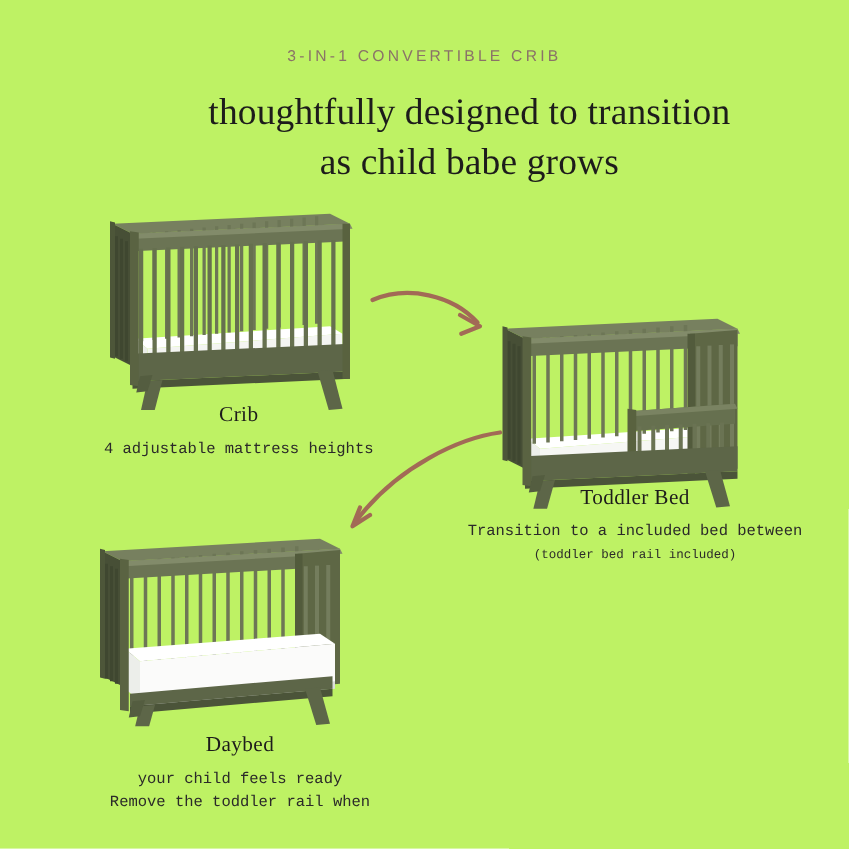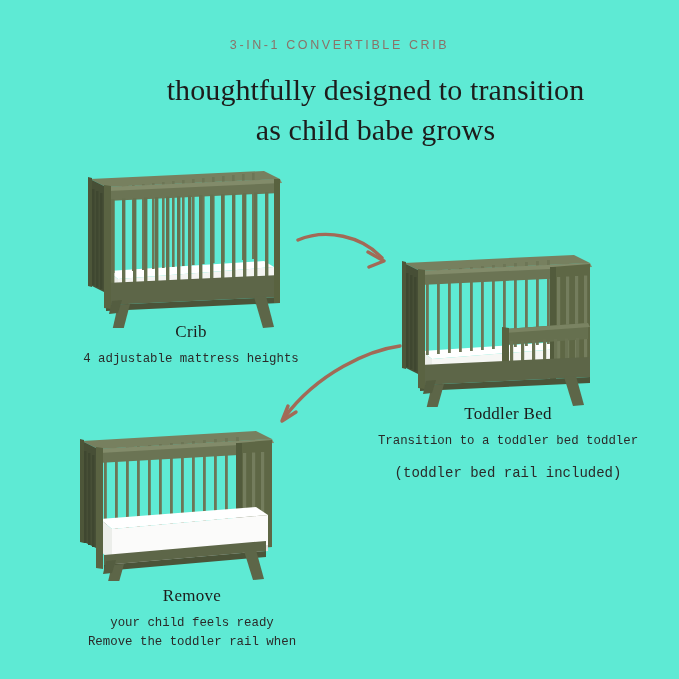--- a/index.html
+++ b/index.html
@@ -4,21 +4,21 @@
 <style>
   html, body {
     margin: 0;
     padding: 0;
     background: #ffffff;
   }
   #page {
     position: relative;
     width: 679px;
     height: 679px;
-    background: #5eead4;
+    background: #bef264;
     overflow: hidden;
     font-family: "Liberation Sans", sans-serif;
   }
 
   
   .eyebrow {
     position: absolute;
     top: 38px;
     left: 0;
     width: 679px;
@@ -59,30 +59,30 @@
     font-weight: 400;
   }
   .product-desc {
     font-family: Liberation Mono, monospace;
     font-size: 12.4px;
     line-height: 1.5;
     color: #2b2a29;
   }
   .product-desc .small {
     display: block;
-    font-size: 14px;
-    margin-top: 12px;
+    font-size: 10px;
+    margin-top: 2px;
   }
   .product-desc span.line { display: block; }
 
   
   #crib-figure      { top: 163px; left: 78px; }
   #crib-caption     { top: 322px; left: 46px; width: 290px; }
   #toddler-figure   { top: 247px; left: 392px; }
-  #toddler-caption  { top: 404px; left: 372px; width: 272px; }
+  #toddler-caption  { top: 388px; left: 372px; width: 272px; }
   #daybed-figure    { top: 423px; left: 68px; }
   #daybed-caption   { top: 586px; left: 48px; width: 288px; }
 
   #arrow-1 { position: absolute; top: 222px; left: 292px; }
   #arrow-2 { position: absolute; top: 338px; left: 258px; }
 </style>
 </head>
 <body>
 
 <div id="page">
@@ -252,21 +252,21 @@
         <polygon points="40,138 52,137 44,166 33,167" fill="#5d6648"></polygon>
         <polygon points="172,130 184,129 192,158 181,159" fill="#5d6648"></polygon>
         <polygon points="34,134 44,133 40,146 31,147" fill="#545d40"></polygon>
       </g>
     </svg>
   </div>
 
   <div class="caption-block" id="toddler-caption">
     <div class="product-title">Toddler Bed</div>
     <div class="product-desc">
-      <span class="line">Transition to a toddler bed toddler</span>
+      <span class="line">Transition to a included bed between</span>
       <span class="small">(toddler bed rail included)</span>
     </div>
   </div>
 
   <div id="arrow-2">
     <svg width="150" height="92" viewBox="0 0 150 92" xmlns="http://www.w3.org/2000/svg">
       <path d="M142,8 C112,12 60,34 26,80" stroke="#a26a56" stroke-width="3.4" fill="none" stroke-linecap="round"></path>
       <path d="M38,74 L24,83 L30,68" stroke="#a26a56" stroke-width="3.4" fill="none" stroke-linecap="round" stroke-linejoin="round"></path>
     </svg>
   </div>
@@ -323,20 +323,20 @@
         <polygon points="28,24 35,25 35,146 28,145" fill="#5a6342"></polygon>
 
         <polygon points="44,142 56,141 48,170 37,171" fill="#5d6648"></polygon>
         <polygon points="176,128 188,127 196,156 185,157" fill="#5d6648"></polygon>
         <polygon points="38,138 48,137 44,150 35,151" fill="#545d40"></polygon>
       </g>
     </svg>
   </div>
 
   <div class="caption-block" id="daybed-caption">
-    <div class="product-title">Remove</div>
+    <div class="product-title">Daybed</div>
     <div class="product-desc">
       <span class="line">your child feels ready</span>
       <span class="line">Remove the toddler rail when</span>
     </div>
   </div>
 
 </div>
 
 </body></html>

